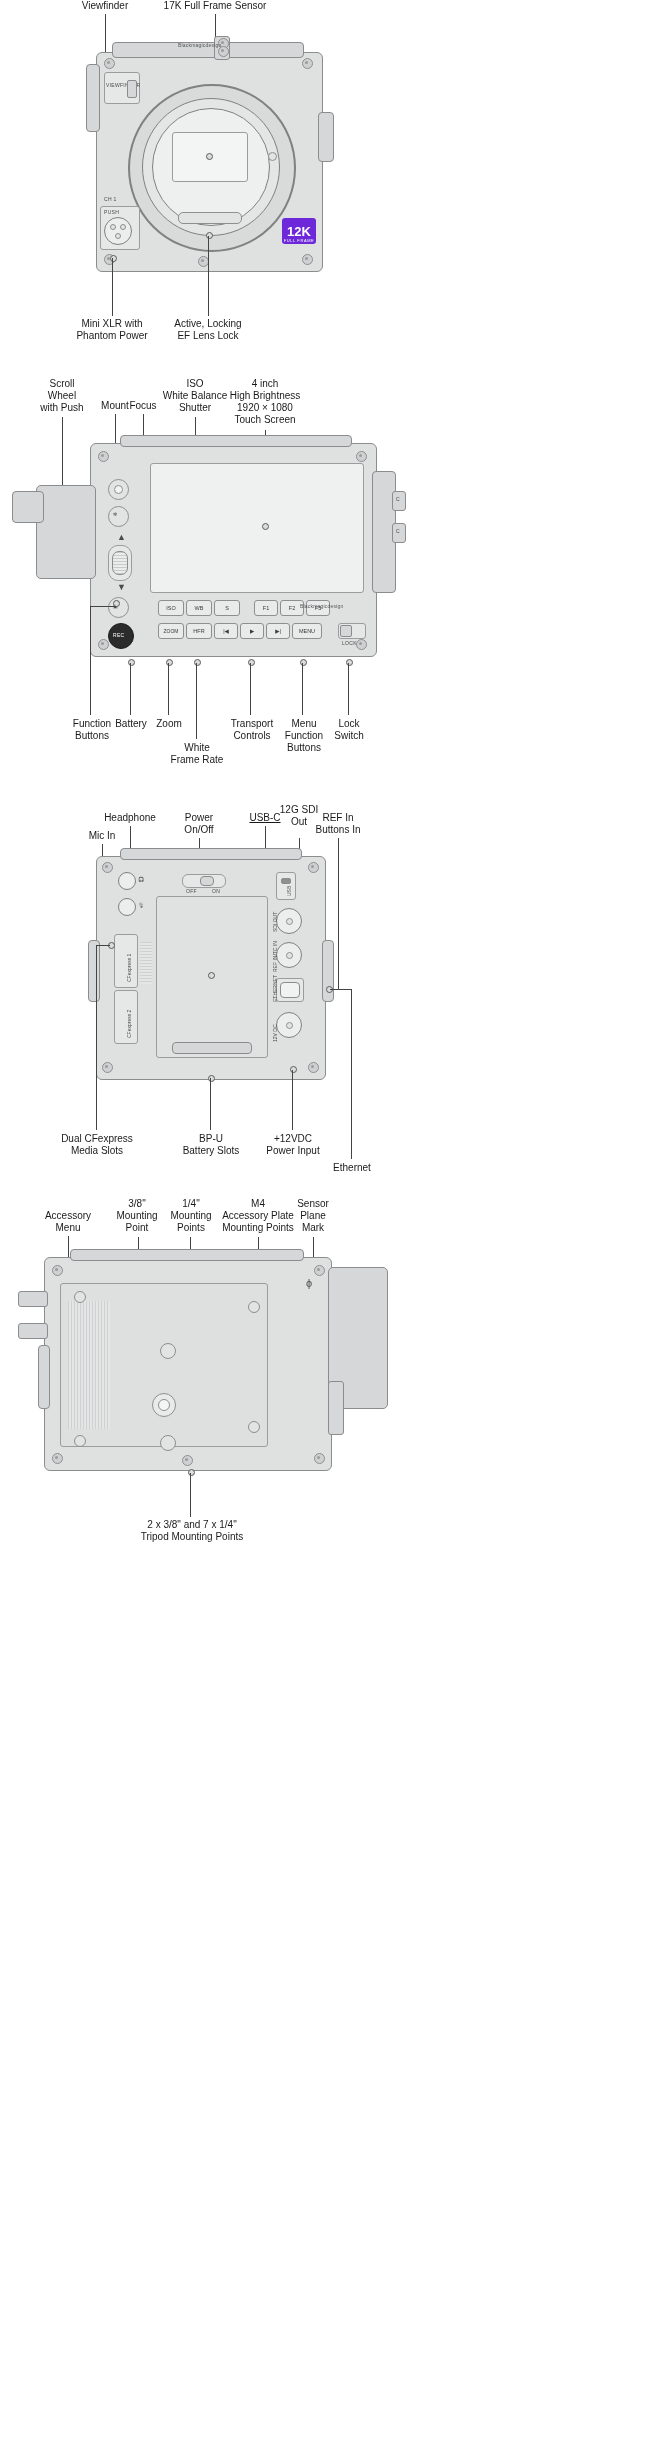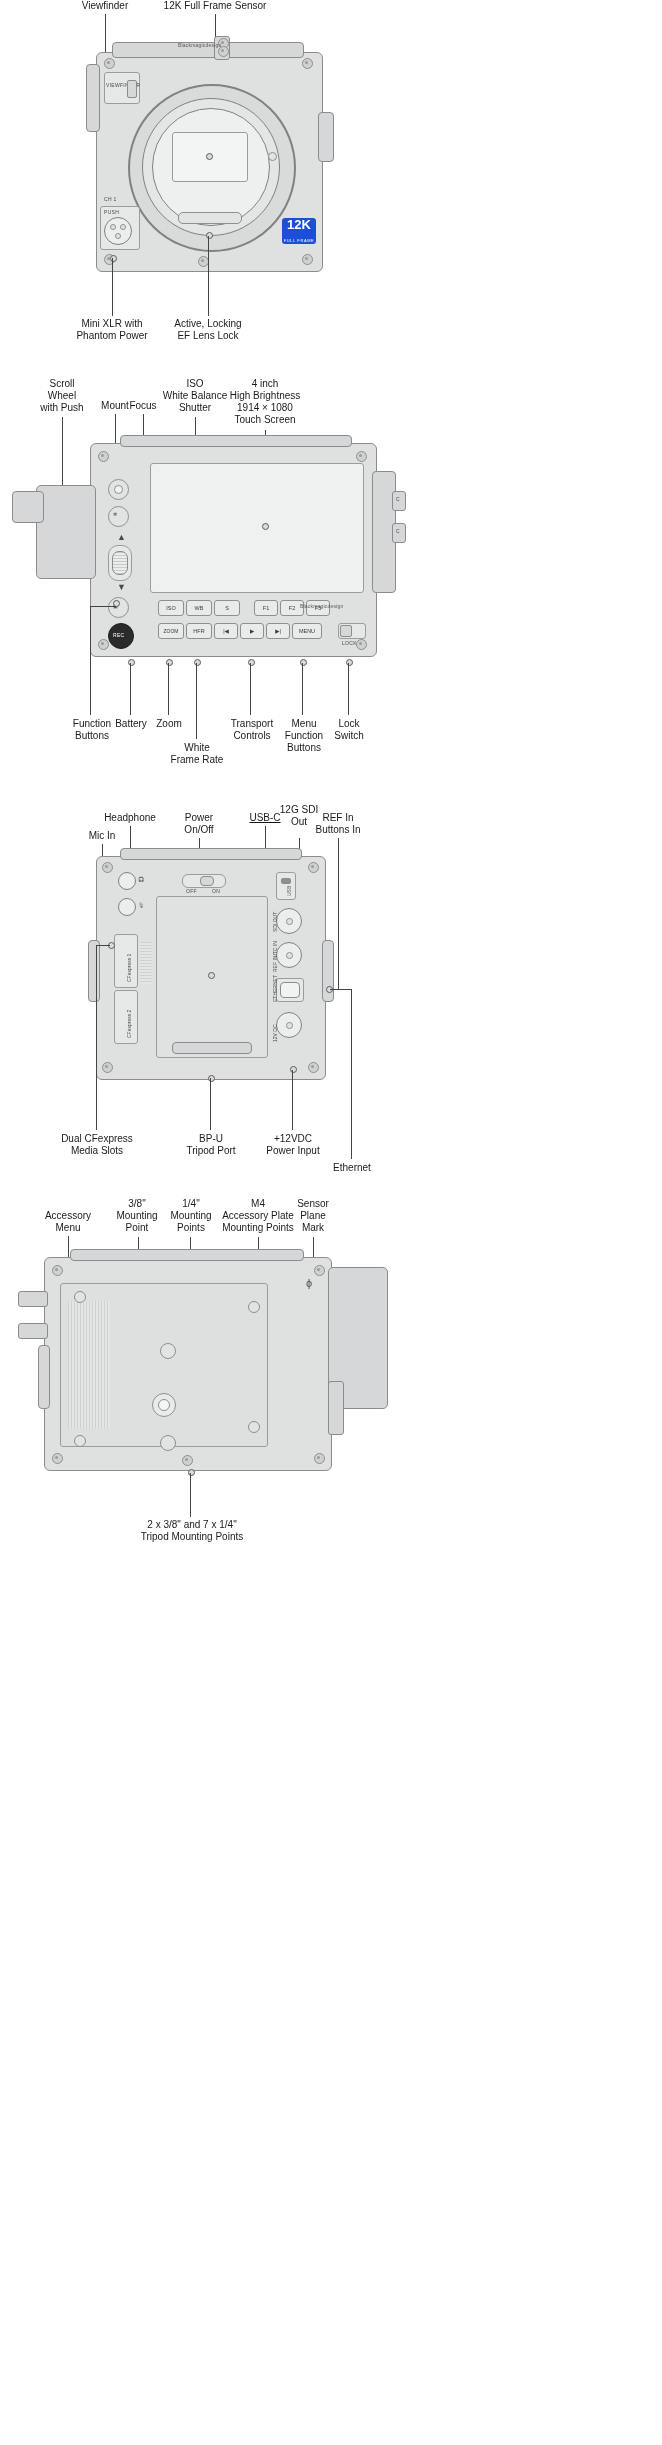--- a/index.html
+++ b/index.html
@@ -15,36 +15,36 @@
   .screw:after{content:"";position:absolute;left:2px;top:2px;width:3px;height:3px;border-radius:50%;background:#9a9c9d;}
   .btn{position:absolute;border-radius:3px;background:#e9eaea;border:1px solid #8d8f90;font-size:5.5px;display:flex;align-items:center;justify-content:center;color:#3a3a3a;}
   .rbtn{position:absolute;border-radius:50%;background:#e2e3e3;border:1px solid #8d8f90;}
   .port{position:absolute;border-radius:50%;background:#eceded;border:1.2px solid #7f8182;}
   .tag{position:absolute;font-size:5px;color:#4a4a4a;letter-spacing:.3px;}
   .vtag{position:absolute;font-size:5px;color:#4a4a4a;transform:rotate(-90deg);transform-origin:left top;white-space:nowrap;}
   .sect{position:absolute;}
   .ridge{position:absolute;background:repeating-linear-gradient(to bottom,#cfd0d1 0px,#cfd0d1 1px,#e4e5e5 1px,#e4e5e5 3px);}
   .vridge{position:absolute;background:repeating-linear-gradient(to right,#cfd0d1 0px,#cfd0d1 1px,#e4e5e5 1px,#e4e5e5 3px);}
   .bm{position:absolute;font-size:5px;color:#55585a;letter-spacing:.2px;}
-  .badge{position:absolute;background:#1d4ed8;border-radius:3px;color:#fff;display:flex;flex-direction:column;align-items:center;justify-content:space-between;}
+  .badge{position:absolute;background:#6d28d9;border-radius:3px;color:#fff;display:flex;flex-direction:column;align-items:center;justify-content:flex-end;}
   .badge .b1{font-size:13px;font-weight:bold;line-height:13px;}
   .badge .b2{font-size:4px;letter-spacing:.6px;line-height:6px;}
 </style>
 </head>
 <body>
 
 <div class="stage">
 
   <div class="sect" style="left:0;top:0;width:662px;height:345px;">
 
     <div class="lbl" style="left:60px;top:0px;width:90px;">Viewfinder</div>
     <div class="ldr" style="left:105px;top:14px;width:1px;height:65px;"></div>
     <div class="dot" style="left:103px;top:77px;"></div>
 
-    <div class="lbl" style="left:150px;top:0px;width:130px;">12K Full Frame Sensor</div>
+    <div class="lbl" style="left:150px;top:0px;width:130px;">17K Full Frame Sensor</div>
     <div class="ldr" style="left:215px;top:14px;width:1px;height:78px;"></div>
     <div class="dot" style="left:205px;top:92px;"></div>
 
     <div class="body" style="left:96px;top:52px;width:225px;height:218px;"></div>
     <div class="body2" style="left:112px;top:42px;width:190px;height:14px;"></div>
     <div class="body2" style="left:214px;top:36px;width:14px;height:22px;border-radius:3px;"></div>
     <div class="screw" style="left:218px;top:38px;"></div>
     <div class="screw" style="left:218px;top:46px;"></div>
     <div class="bm" style="left:178px;top:42px;">Blackmagicdesign</div>
 
@@ -111,21 +111,21 @@
     <div class="dot" style="left:141px;top:137px;"></div>
 
     <div class="lbl" style="left:152px;top:3px;width:86px;">ISO
 White Balance
 Shutter</div>
     <div class="ldr" style="left:195px;top:42px;width:1px;height:193px;"></div>
     <div class="dot" style="left:193px;top:234px;"></div>
 
     <div class="lbl" style="left:222px;top:3px;width:86px;">4 inch
 High Brightness
-1914 × 1080
+1920 × 1080
 Touch Screen</div>
     <div class="ldr" style="left:265px;top:55px;width:1px;height:78px;"></div>
     <div class="dot" style="left:263px;top:133px;"></div>
 
     <div class="body" style="left:90px;top:68px;width:285px;height:212px;"></div>
     <div class="body2" style="left:120px;top:60px;width:230px;height:10px;"></div>
     <div class="body2" style="left:36px;top:110px;width:58px;height:92px;border-radius:5px;"></div>
     <div class="body2" style="left:12px;top:116px;width:30px;height:30px;border-radius:4px;"></div>
     <div class="body2" style="left:372px;top:96px;width:22px;height:120px;border-radius:4px;"></div>
     <div class="body2" style="left:392px;top:116px;width:12px;height:18px;border-radius:3px;"></div>
@@ -294,21 +294,21 @@
 
     <div class="dot" style="left:108px;top:152px;"></div>
     <div class="ldr" style="left:96px;top:155px;width:14px;height:1px;"></div>
     <div class="ldr" style="left:96px;top:155px;width:1px;height:185px;"></div>
     <div class="lbl" style="left:52px;top:343px;width:90px;">Dual CFexpress
 Media Slots</div>
 
     <div class="dot" style="left:208px;top:285px;"></div>
     <div class="ldr" style="left:210px;top:288px;width:1px;height:52px;"></div>
     <div class="lbl" style="left:176px;top:343px;width:70px;">BP-U
-Tripod Port</div>
+Battery Slots</div>
 
     <div class="dot" style="left:290px;top:276px;"></div>
     <div class="ldr" style="left:292px;top:280px;width:1px;height:60px;"></div>
     <div class="lbl" style="left:258px;top:343px;width:70px;">+12VDC
 Power Input</div>
 
     <div class="dot" style="left:326px;top:196px;"></div>
     <div class="ldr" style="left:330px;top:199px;width:22px;height:1px;"></div>
     <div class="ldr" style="left:351px;top:199px;width:1px;height:170px;"></div>
     <div class="lbl" style="left:322px;top:372px;width:60px;">Ethernet</div>

